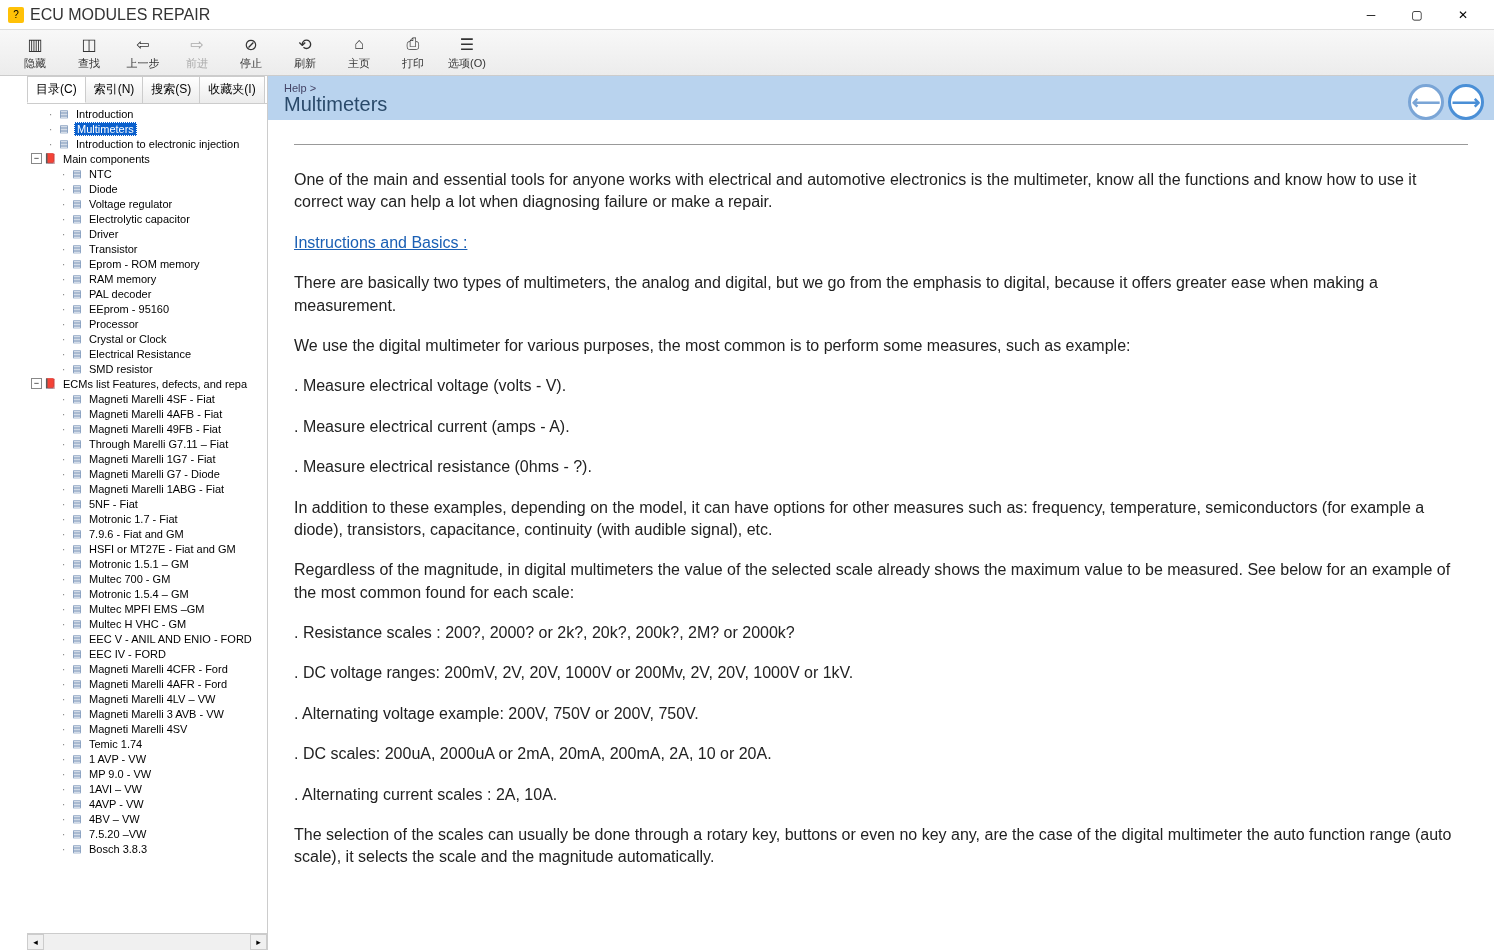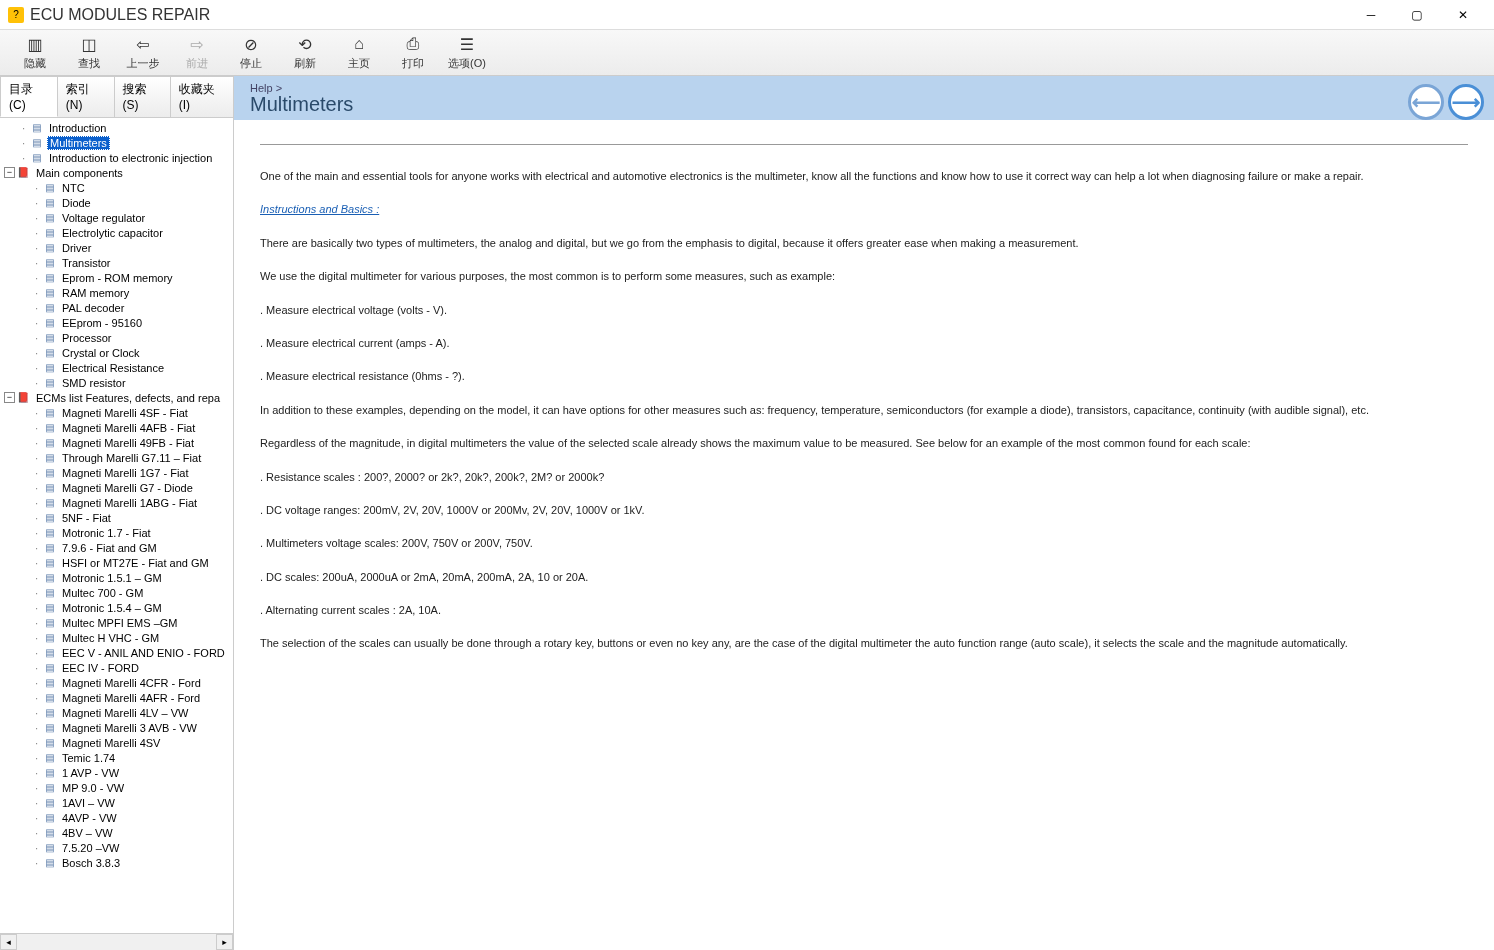--- a/index.html
+++ b/index.html
@@ -14,21 +14,21 @@
 
 .toolbar { height: 46px; background: linear-gradient(#f8f8f8, #ececec); border-bottom: 1px solid #ccc; display: flex; padding: 2px 8px; }
 .tbtn { width: 54px; display: flex; flex-direction: column; align-items: center; justify-content: center; gap: 2px; font-size: 11px; color: #333; cursor: default; }
 .tbtn.disabled { color: #aaa; }
 .tbtn .ticon { width: 22px; height: 20px; display: flex; align-items: center; justify-content: center; font-size: 16px; }
 
 
 .main { display: flex; height: calc(950px - 30px - 46px); }
 
 
-.sidebar { width: 234px; border-right: 1px solid #ccc; display: flex; flex-direction: column; background: #fff; }
+.sidebar { width: 268px; border-right: 1px solid #ccc; display: flex; flex-direction: column; background: #fff; padding-left: 27px; }
 .tabs { display: flex; border-bottom: 1px solid #ccc; }
 .tab { padding: 4px 8px; font-size: 12px; border: 1px solid #ccc; border-bottom: none; background: linear-gradient(#fff, #ececec); margin-right: -1px; cursor: default; }
 .tab.active { background: #fff; border-bottom: 1px solid #fff; position: relative; z-index: 1; }
 .tree-wrap { flex: 1; overflow: hidden; position: relative; display: flex; }
 .tree { flex: 1; overflow-y: scroll; overflow-x: hidden; padding: 2px 0; }
 .tree::-webkit-scrollbar { width: 17px; }
 .tree::-webkit-scrollbar-track { background: #f0f0f0; }
 .tree::-webkit-scrollbar-thumb { background: #c1c1c1; border: 1px solid #a8a8a8; }
 .tree::-webkit-scrollbar-button { background: #f0f0f0; height: 17px; border: 1px solid #ccc; }
 .node { display: flex; align-items: center; height: 15px; padding-left: 4px; font-size: 11px; white-space: nowrap; cursor: default; }
@@ -47,28 +47,28 @@
 
 .content { flex: 1; display: flex; flex-direction: column; overflow: hidden; }
 .content-header { background: #b9d3ee; padding: 8px 16px; display: flex; align-items: center; position: relative; height: 44px; }
 .content-header .crumb { font-size: 11px; color: #446; position: absolute; top: 6px; left: 16px; }
 .content-header .ptitle { font-size: 20px; color: #2a4a6a; margin-top: 12px; }
 .navarrows { position: absolute; right: 10px; top: 8px; display: flex; gap: 4px; }
 .navarrow { width: 36px; height: 36px; border-radius: 50%; background: #fff; border: 3px solid #7aa5d6; display: flex; align-items: center; justify-content: center; color: #7aa5d6; font-size: 20px; font-weight: bold; cursor: default; }
 .navarrow.fwd { border-color: #4a8fd6; color: #4a8fd6; }
 
 .content-body-wrap { flex: 1; display: flex; overflow: hidden; }
-.content-body { flex: 1; overflow-y: scroll; padding: 16px 26px; font-size: 11px; line-height: 1.4; color: #222; }
+.content-body { flex: 1; overflow-y: scroll; padding: 16px 26px; font-size: 16px; line-height: 1.4; color: #222; }
 .content-body::-webkit-scrollbar { width: 17px; }
 .content-body::-webkit-scrollbar-track { background: #f0f0f0; }
 .content-body::-webkit-scrollbar-thumb { background: #c1c1c1; border: 1px solid #a8a8a8; }
 .content-body::-webkit-scrollbar-button { background: #f0f0f0; height: 17px; border: 1px solid #ccc; }
 .content-body hr { margin: 8px 0 24px; border: none; border-top: 1px solid #999; }
 .content-body p { margin-bottom: 18px; }
-.content-body .subhead { color: #1a5fb4; text-decoration: underline; font-style: italic; }
+.content-body .subhead { color: #1a5fb4; text-decoration: underline; }
 </style>
 </head>
 <body>
 
 <div class="titlebar">
   <span class="icon">?</span>
   <span class="title">ECU MODULES REPAIR</span>
   <div class="winbtn">─</div>
   <div class="winbtn">▢</div>
   <div class="winbtn close">✕</div>
@@ -491,20 +491,20 @@
         <p class="subhead">Instructions and Basics :</p>
         <p>There are basically two types of multimeters, the analog and digital, but we go from the emphasis to digital, because it offers greater ease when making a measurement.</p>
         <p>We use the digital multimeter for various purposes, the most common is to perform some measures, such as example:</p>
         <p>. Measure electrical voltage (volts - V).</p>
         <p>. Measure electrical current (amps - A).</p>
         <p>. Measure electrical resistance (0hms - ?).</p>
         <p>In addition to these examples, depending on the model, it can have options for other measures such as: frequency, temperature, semiconductors (for example a diode), transistors, capacitance, continuity (with audible signal), etc.</p>
         <p>Regardless of the magnitude, in digital multimeters the value of the selected scale already shows the maximum value to be measured. See below for an example of the most common found for each scale:</p>
         <p>. Resistance scales : 200?, 2000? or 2k?, 20k?, 200k?, 2M? or 2000k?</p>
         <p>. DC voltage ranges: 200mV, 2V, 20V, 1000V or 200Mv, 2V, 20V, 1000V or 1kV.</p>
-        <p>. Multimeters voltage scales: 200V, 750V or 200V, 750V.</p>
+        <p>. Alternating voltage example: 200V, 750V or 200V, 750V.</p>
         <p>. DC scales: 200uA, 2000uA or 2mA, 20mA, 200mA, 2A, 10 or 20A.</p>
         <p>. Alternating current scales : 2A, 10A.</p>
         <p>The selection of the scales can usually be done through a rotary key, buttons or even no key any, are the case of the digital multimeter the auto function range (auto scale), it selects the scale and the magnitude automatically.</p>
       </div>
     </div>
   </div>
 </div>
 
 </body></html>

